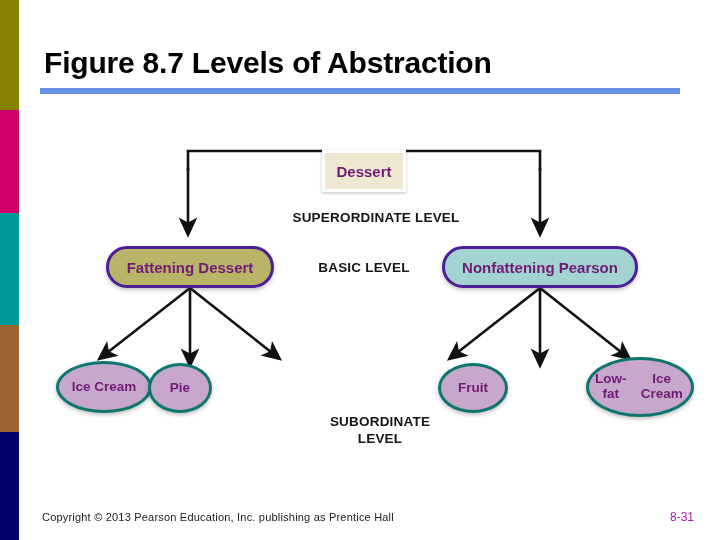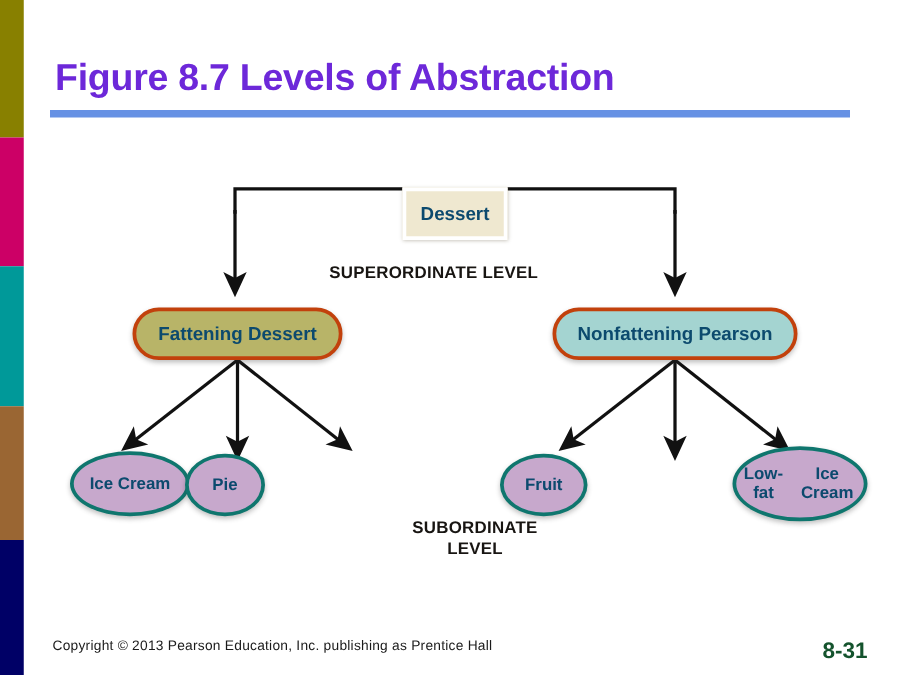--- a/index.html
+++ b/index.html
@@ -33,21 +33,21 @@
   }
 
   
   #title {
     position: absolute;
     left: 44px;
     top: 46px;
     width: 640px;
     font-size: 30px;
     font-weight: bold;
-    color: #6d28d9;
+    color: #000000;
     letter-spacing: -0.2px;
     line-height: 1.15;
     white-space: nowrap;
   }
   #title-rule {
     position: absolute;
     left: 40px;
     top: 88px;
     width: 640px;
     height: 6px;
@@ -70,35 +70,35 @@
     height: 340px;
   }
 
   
   .node {
     position: absolute;
     display: flex;
     align-items: center;
     justify-content: center;
     text-align: center;
-    color: #0c4a6e;
+    color: #701a75;
     font-weight: bold;
     box-sizing: border-box;
   }
 
   .node-rect {
     background: #efe8d0;
     border: 3px solid #ffffff;
     box-shadow: 0 1px 3px rgba(80,70,40,0.35);
     font-size: 15px;
   }
 
   .node-pill {
     border-radius: 999px;
-    border: 3px solid #c2410c;
+    border: 3px solid #4c1d95;
     box-shadow: 0 2px 4px rgba(60,60,60,0.33);
     font-size: 15px;
   }
   .pill-olive { background: #b8b468; }
   .pill-aqua  { background: #a4d4d1; }
 
   .node-ellipse {
     border-radius: 50%;
     background: #c7a8cc;
     border: 3px solid #0f766e;
@@ -124,23 +124,23 @@
     top: 511px;
     font-size: 11px;
     color: #1a1a1a;
     letter-spacing: 0.2px;
     white-space: nowrap;
   }
   #footer-page {
     position: absolute;
     right: 26px;
     top: 510px;
-    font-size: 18px;
-    font-weight: bold;
-    color: #14532d;
+    font-size: 12px;
+    font-weight: normal;
+    color: #a21caf;
   }
 </style>
 </head>
 <body>
 
 <div id="slide">
 
   <div id="accent-bar">
     <div class="accent-seg" style="top:0px;height:110px;background:#888000;"></div>
     <div class="accent-seg" style="top:110px;height:103px;background:#cc0066;"></div>
@@ -189,34 +189,37 @@
 
     <div class="node node-ellipse" style="left:28px;top:243px;width:96px;height:52px;">
       <span>Ice Cream</span>
     </div>
 
     <div class="node node-ellipse" style="left:120px;top:245px;width:64px;height:50px;">
       <span>Pie</span>
     </div>
 
 
-    <div class="node node-ellipse" style="left:372px;top:245px;width:70px;height:50px;">
+    <div class="node node-ellipse" style="left:410px;top:245px;width:70px;height:50px;">
       <span>Fruit</span>
     </div>
 
 
     <div class="node node-ellipse" style="left:558px;top:239px;width:108px;height:60px;flex-direction:row;">
       <span>Low-fat</span>
       <span>Ice Cream</span>
     </div>
 
-    <div class="level-label" style="left:223px;top:92px;width:192px;">
+    <div class="level-label" style="left:252px;top:92px;width:192px;">
       <span>SUPERORDINATE LEVEL</span>
     </div>
 
+    <div class="level-label" style="left:268px;top:142px;width:136px;">
+      <span>BASIC LEVEL</span>
+    </div>
 
     <div class="level-label" style="left:284px;top:248px;width:136px;margin-top:48px;">
       <div>SUBORDINATE</div>
       <div>LEVEL</div>
     </div>
 
   </div>
 
   <div id="footer-copy">Copyright © 2013 Pearson Education, Inc. publishing as Prentice Hall</div>
   <div id="footer-page">8-31</div>

